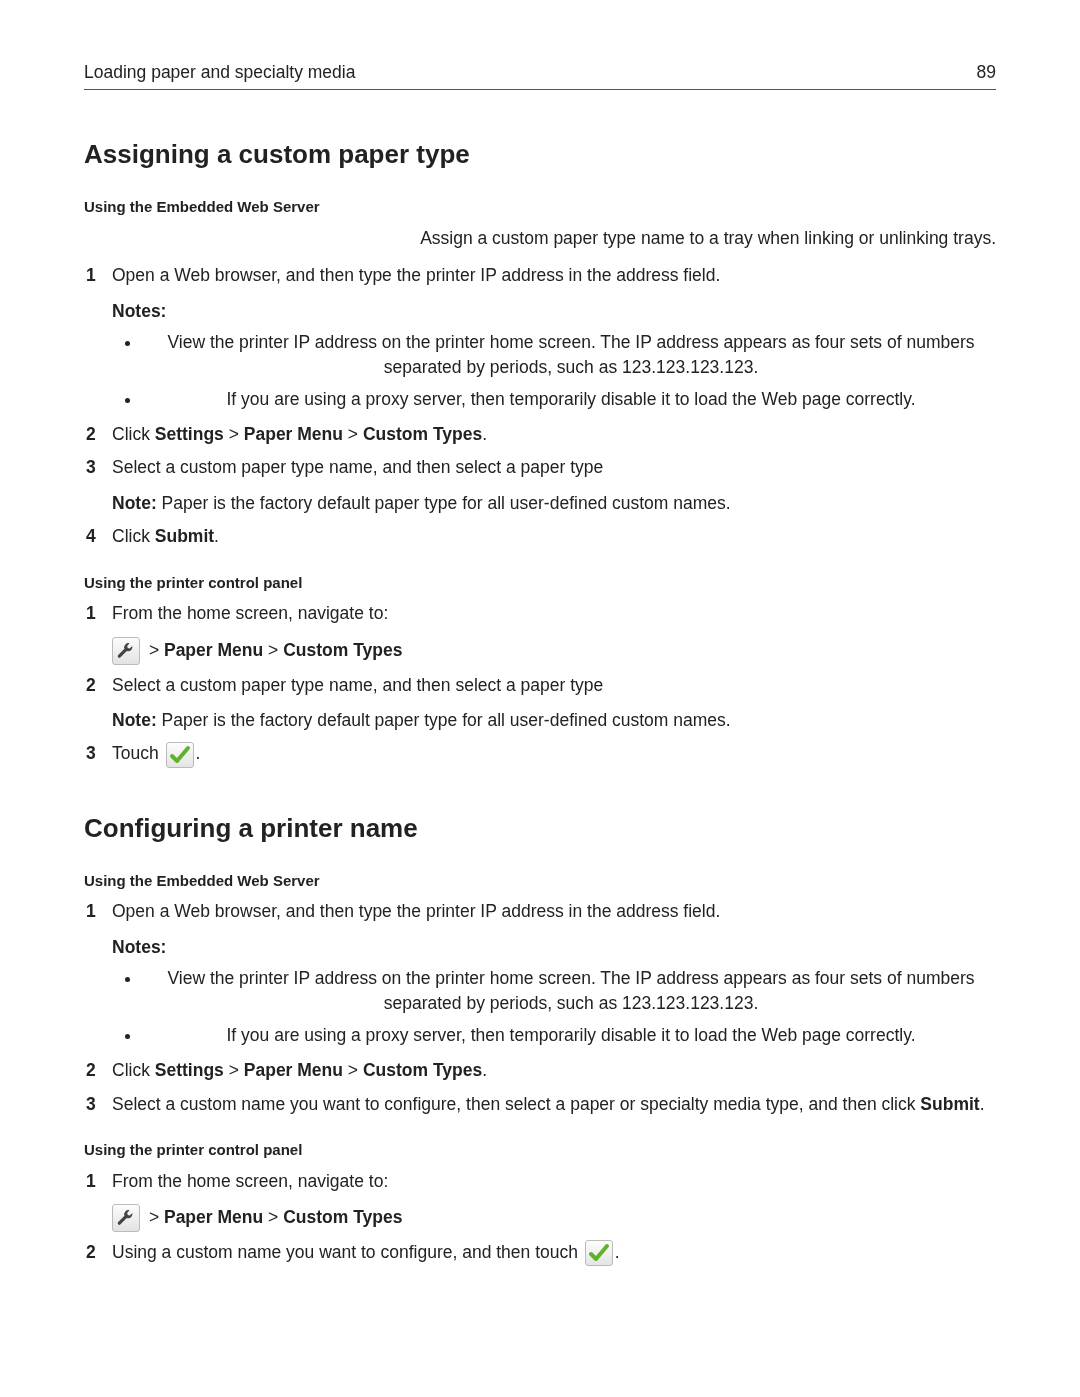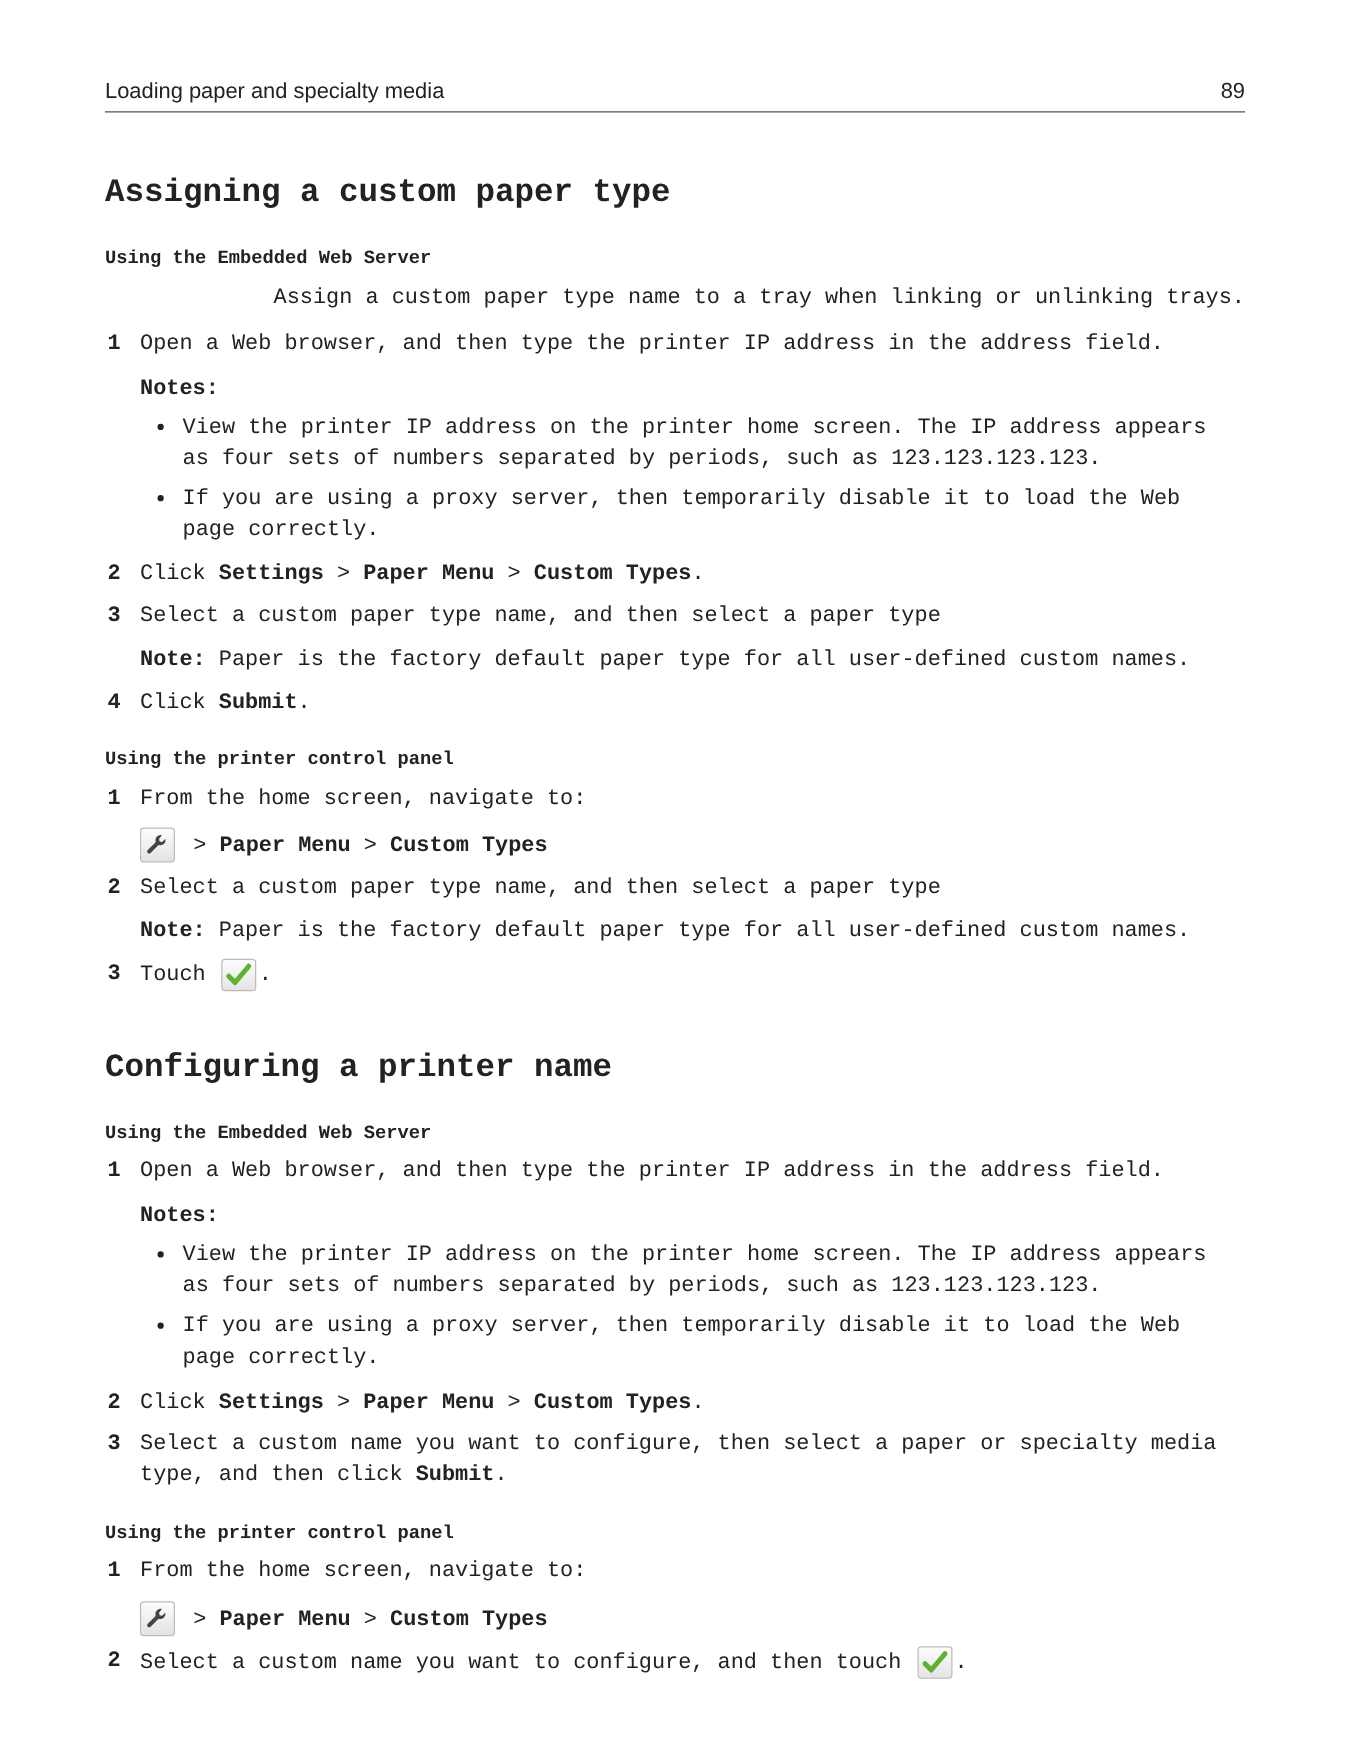--- a/index.html
+++ b/index.html
@@ -52,20 +52,21 @@
     margin: 10px 0 6px 0;
   }
   ul.bullets {
     list-style: disc;
     margin: 4px 0 10px 0;
     padding-left: 30px;
   }
   ul.bullets > li {
     margin: 6px 0;
     padding-left: 4px;
+    text-align: center;
   }
   .sub { margin: 10px 0 6px 0; }
   .strong { font-weight: 700; }
   .icon-wrench {
     display: inline-block;
     vertical-align: middle;
     width: 26px;
     height: 26px;
     border: 1px solid #bbb;
     background: linear-gradient(#fdfdfd, #e2e2e2);
@@ -80,21 +81,21 @@
     width: 26px;
     height: 24px;
     border: 1px solid #bbb;
     background: linear-gradient(#fdfdfd, #e4e4e4);
     border-radius: 3px;
     position: relative;
     margin: 0 2px;
   }
   .icon-check svg { position: absolute; top: 1px; left: 2px; }
   .nav-path { display: inline; }
-  .section { margin-bottom: 42px; font-family: Liberation Mono, monospace; }
+  .section { margin-bottom: 42px; }
 </style>
 </head>
 <body>
 
 <div class="header-line">
   <span>Loading paper and specialty media</span>
   <span>89</span>
 </div>
 
 <div class="section">
@@ -198,21 +199,21 @@
               <path d="M13.5 2.2a4.2 4.2 0 0 0-5 5.5L2.2 14a1.6 1.6 0 1 0 2.3 2.3l6.3-6.3a4.2 4.2 0 0 0 5.5-5l-2.6 2.6-2-.5-.5-2 2.3-2.9z" fill="#444"></path>
             </svg>
         </span>
         <span class="nav-path">
           <span> &gt; </span><span class="strong">Paper Menu</span><span> &gt; </span><span class="strong">Custom Types</span>
         </span>
       </div>
     </li>
     <li><span class="num">2</span>
       <span>
-        <span>Select a custom name you want to configure, and then touch </span><span class="icon-check">
+        <span>Using a custom name you want to configure, and then touch </span><span class="icon-check">
           <svg width="22" height="22" viewBox="0 0 22 22">
               <path d="M3 12l5 5L19 4" stroke="#5fb22c" stroke-width="4" fill="none" stroke-linecap="round" stroke-linejoin="round"></path>
             </svg>
         </span><span>.</span>
       </span>
     </li>
   </ol>
 </div>
 
 </body></html>

